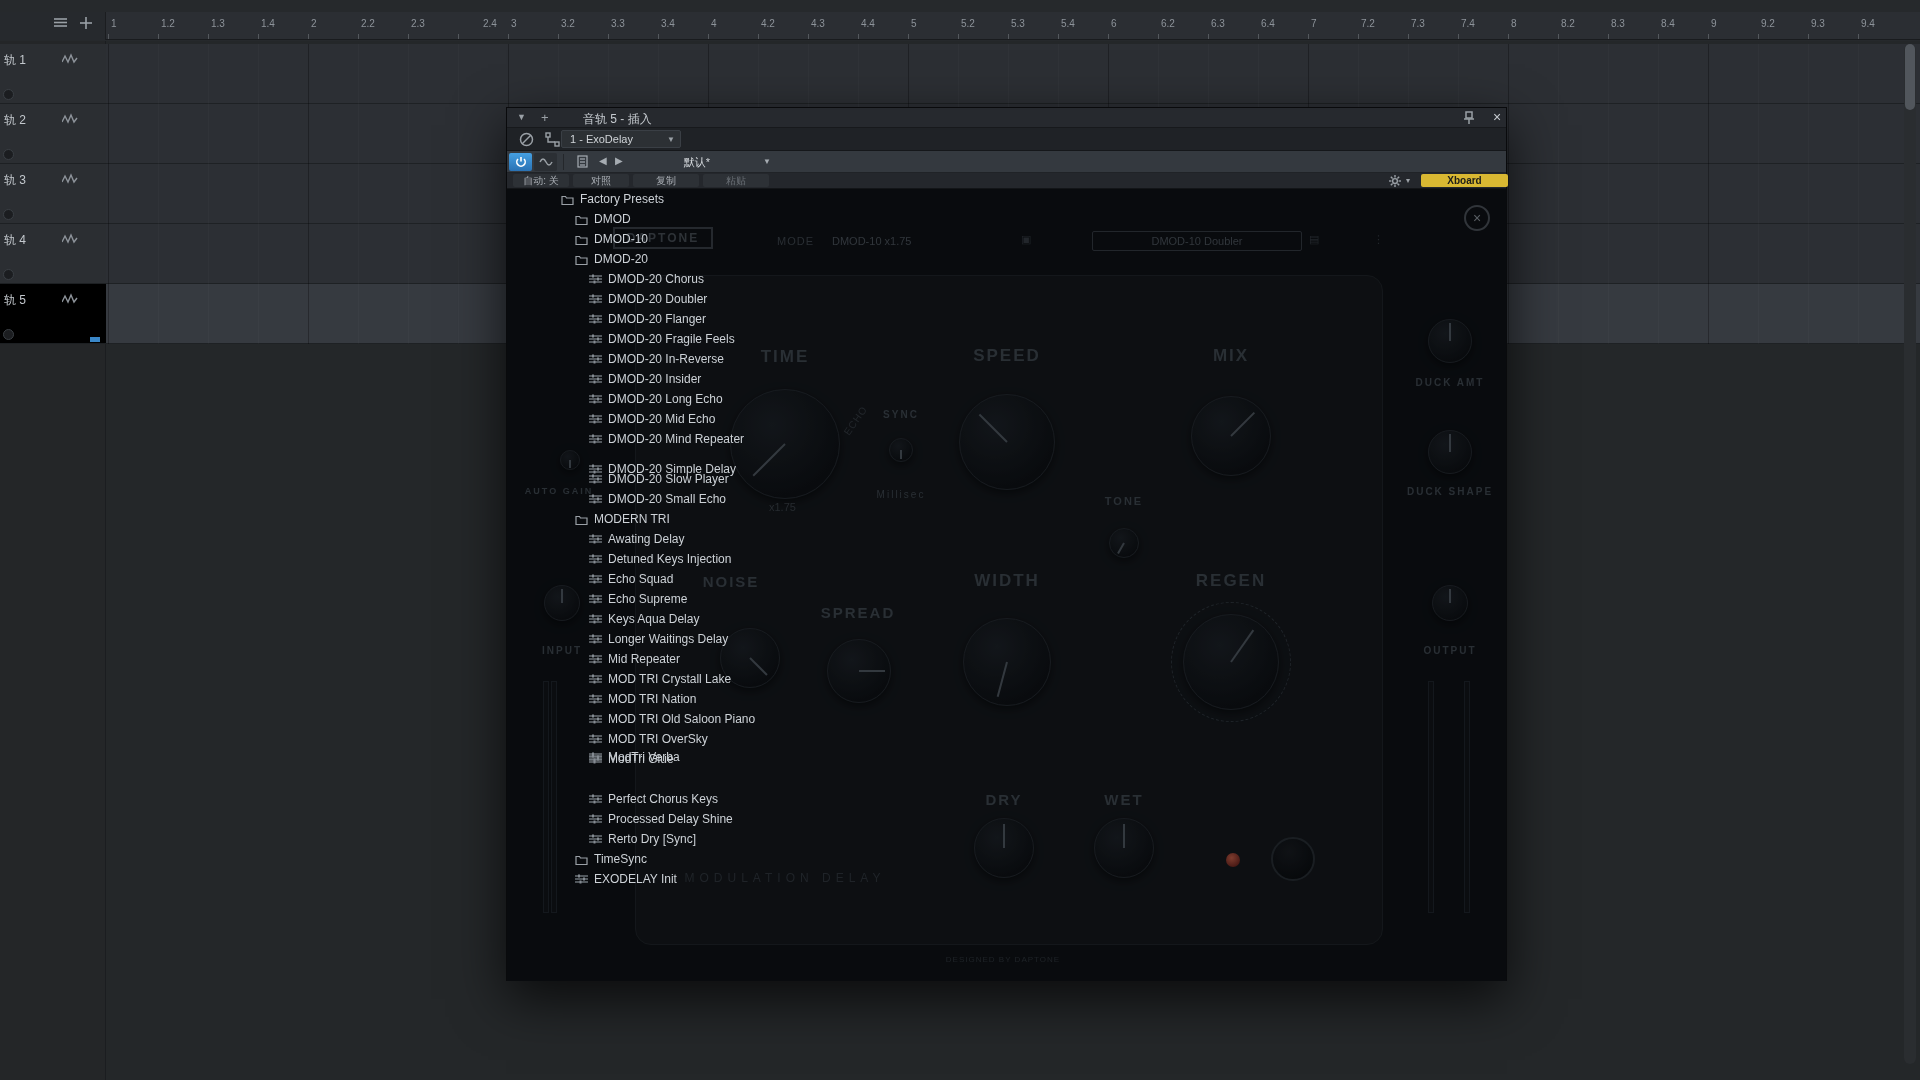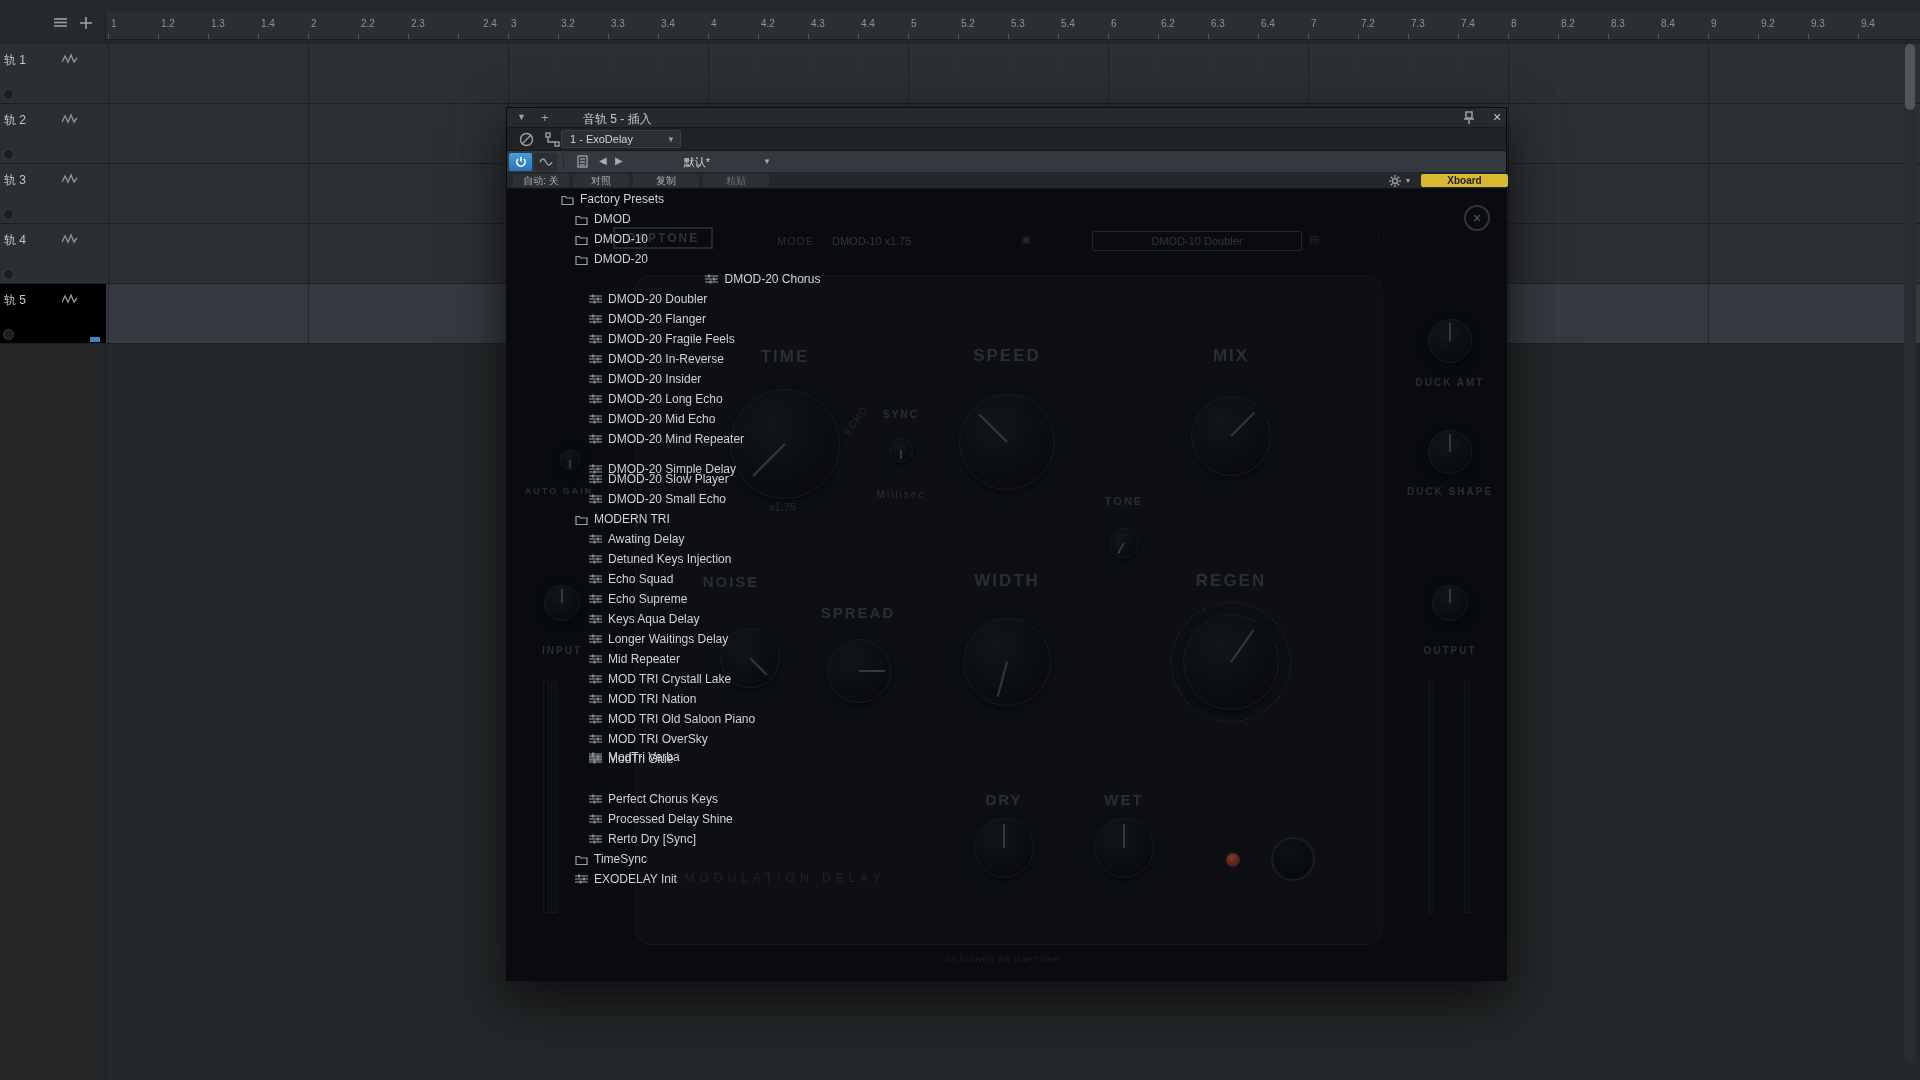--- a/index.html
+++ b/index.html
@@ -526,21 +526,21 @@
             <span class="lbl">DMOD-10</span>
           </div>
           <div class="trow" style="top: 60px; padding-left: 68px;">
             <span>
               <svg width="13" height="11" viewBox="0 0 13 11">
                 <path d="M1 2.5 h3.5 l1 1.5 H12 v6.5 H1 z M1 2.5 V10" fill="none" stroke="#9aa0a6" stroke-width="1.2"></path>
               </svg>
             </span>
             <span class="lbl">DMOD-20</span>
           </div>
-          <div class="trow" style="top: 80px; padding-left: 82px; justify-content: center;">
+          <div class="trow" style="top: 80px; padding-left: 82px;">
             <span>
               <svg width="13" height="10" viewBox="0 0 13 10">
                 <g stroke="#848b92" stroke-width="1.2">
                   <line x1="0" y1="2" x2="13" y2="2"></line>
                   <line x1="0" y1="5" x2="13" y2="5"></line>
                   <line x1="0" y1="8" x2="13" y2="8"></line>
                   <line x1="4" y1="0.5" x2="4" y2="3.5" stroke-width="2"></line>
                   <line x1="9" y1="3.5" x2="9" y2="6.5" stroke-width="2"></line>
                   <line x1="5.5" y1="6.5" x2="5.5" y2="9.5" stroke-width="2"></line>
                 </g>

